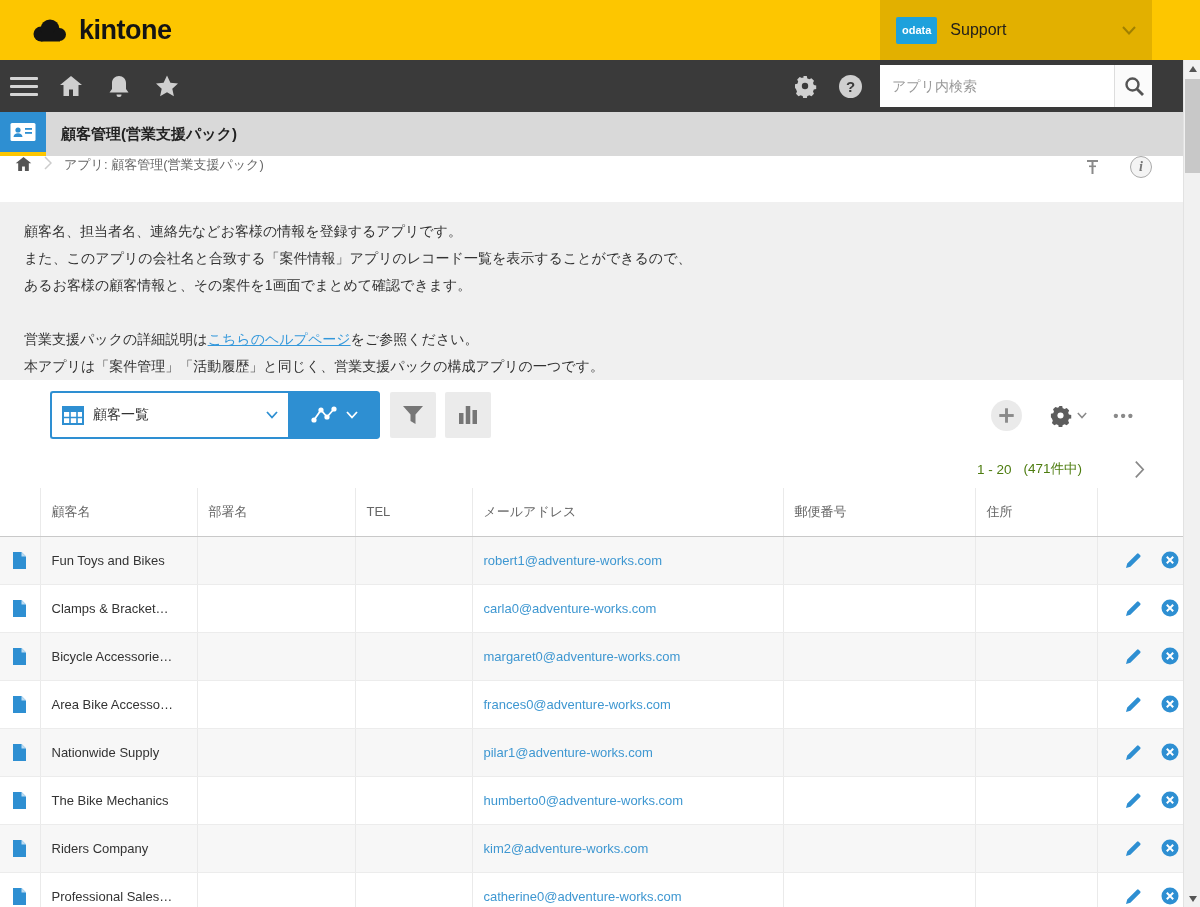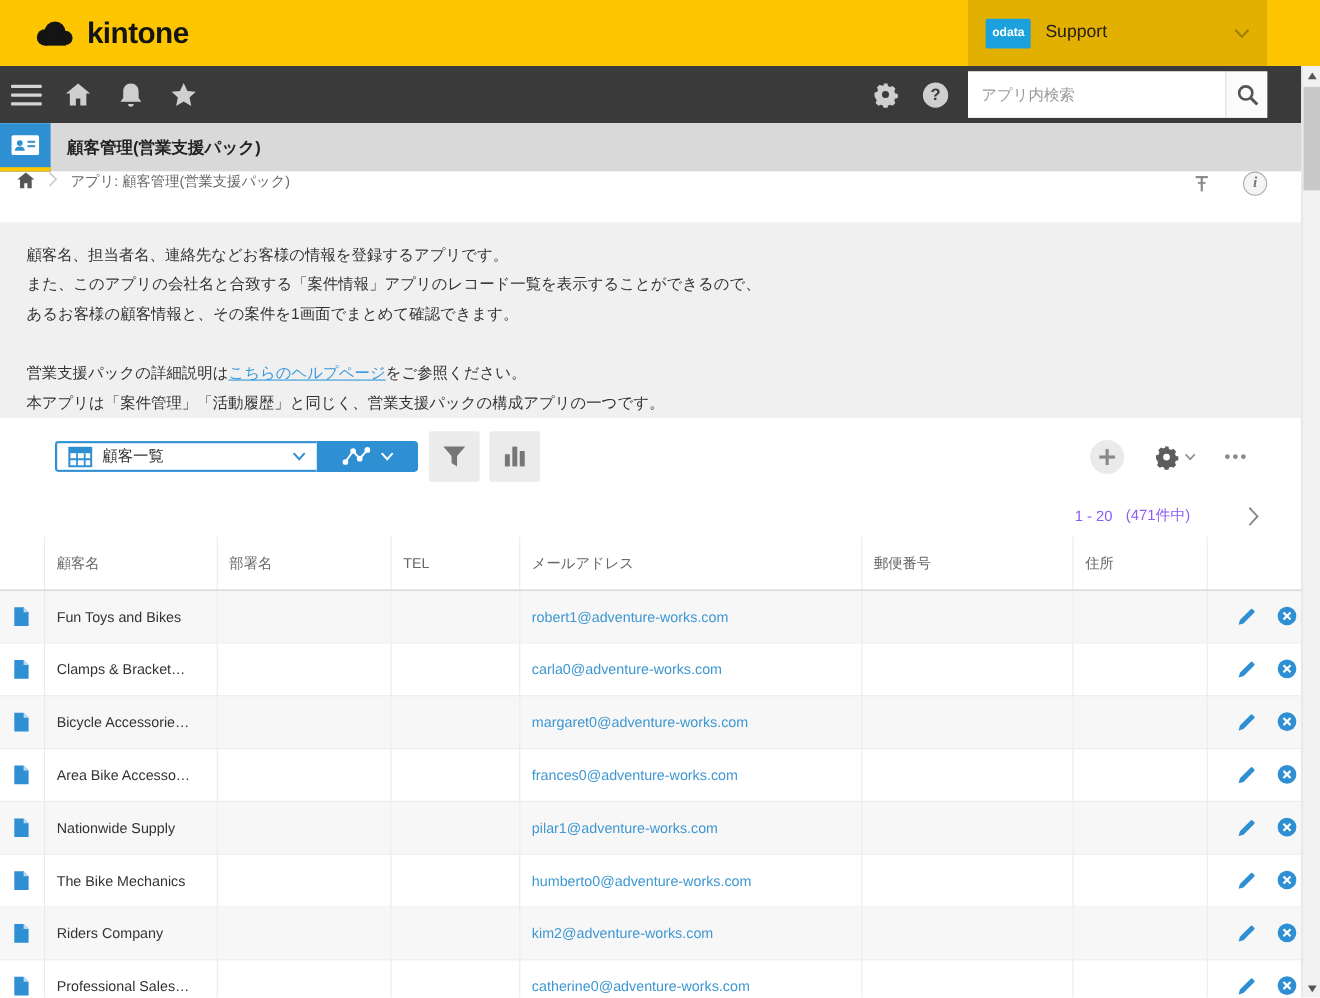--- a/index.html
+++ b/index.html
@@ -45,33 +45,33 @@
   .pin-btn, .info-btn { cursor:pointer; display:flex; align-items:center; justify-content:center; }
   .info-circle { width:22px; height:22px; border-radius:50%; border:1px solid #aaa; background:#f4f4f4; color:#777; font-family:"Liberation Serif",serif; font-style:italic; font-weight:bold; font-size:14px; display:flex; align-items:center; justify-content:center; }
 
   
   .description { background:#f0f0f0; height:178px; padding:16px 24px; }
   .desc-line { font-size:14px; color:#333; line-height:27px; min-height:27px; }
   .desc-link { color:#3498db; text-decoration:underline; cursor:pointer; }
 
   
   .toolbar { height:70px; display:flex; align-items:center; padding:0 22px 0 22px; background:#fff; }
-  .view-group { display:flex; height:28px; border-radius:3px; overflow:hidden;padding-left:28px; }
+  .view-group { display:flex; height:48px; border-radius:3px; overflow:hidden;padding-left:28px; }
   .view-selector { width:238px; background:#fff; border:2px solid #2e8fd2; border-right:none; border-radius:3px 0 0 3px; display:flex; align-items:center; padding:0 10px; gap:9px; cursor:pointer; }
   .view-label { font-size:14px; color:#333; flex:1; }
   .graph-btn { width:92px; background:#2e8fd2; display:flex; align-items:center; justify-content:center; gap:9px; cursor:pointer; border-radius:0 3px 3px 0; }
   .sq-btn { width:46px; height:46px; background:#ebebeb; display:flex; align-items:center; justify-content:center; cursor:pointer; border-radius:2px; }
   .filter-btn { margin-left:10px; }
   .chart-btn { margin-left:9px; }
   .toolbar-right { margin-left:auto; display:flex; align-items:center; gap:26px; margin-right:26px; }
   .plus-btn, .gear-btn, .more-btn { cursor:pointer; display:flex; align-items:center; gap:5px; }
   .more-btn { color:#8a8a8a; font-size:15px; font-weight:bold; letter-spacing:2px; }
 
   
-  .pagination { height:38px; display:flex; align-items:center; justify-content:flex-end; padding-right:38px; font-size:13.5px; color:#8b5cf6; }
+  .pagination { height:38px; display:flex; align-items:center; justify-content:flex-end; padding-right:38px; font-size:13.5px; color:#4d7c0f; }
   .page-range { margin-right:12px; }
   .page-total { }
   .page-next { margin-left:52px; cursor:pointer; display:flex; }
 
   
   table.records { width:1183px; border-collapse:collapse; table-layout:fixed; }
   .records th { height:48px; font-size:13px; color:#666; font-weight:normal; text-align:left; padding:0 11px; background:#fff; border-bottom:1px solid #c9c9c9; border-right:1px solid #eaeaea; cursor:pointer; white-space:nowrap; overflow:hidden; }
   .records th:last-child, .records td:last-child { border-right:none; }
   .records td { height:48px; font-size:13px; color:#333; padding:0 11px; border-right:1px solid #eaeaea; border-bottom:1px solid #ececec; white-space:nowrap; overflow:hidden; }
   .records tbody tr:nth-child(odd) { background:#f7f7f7; }

